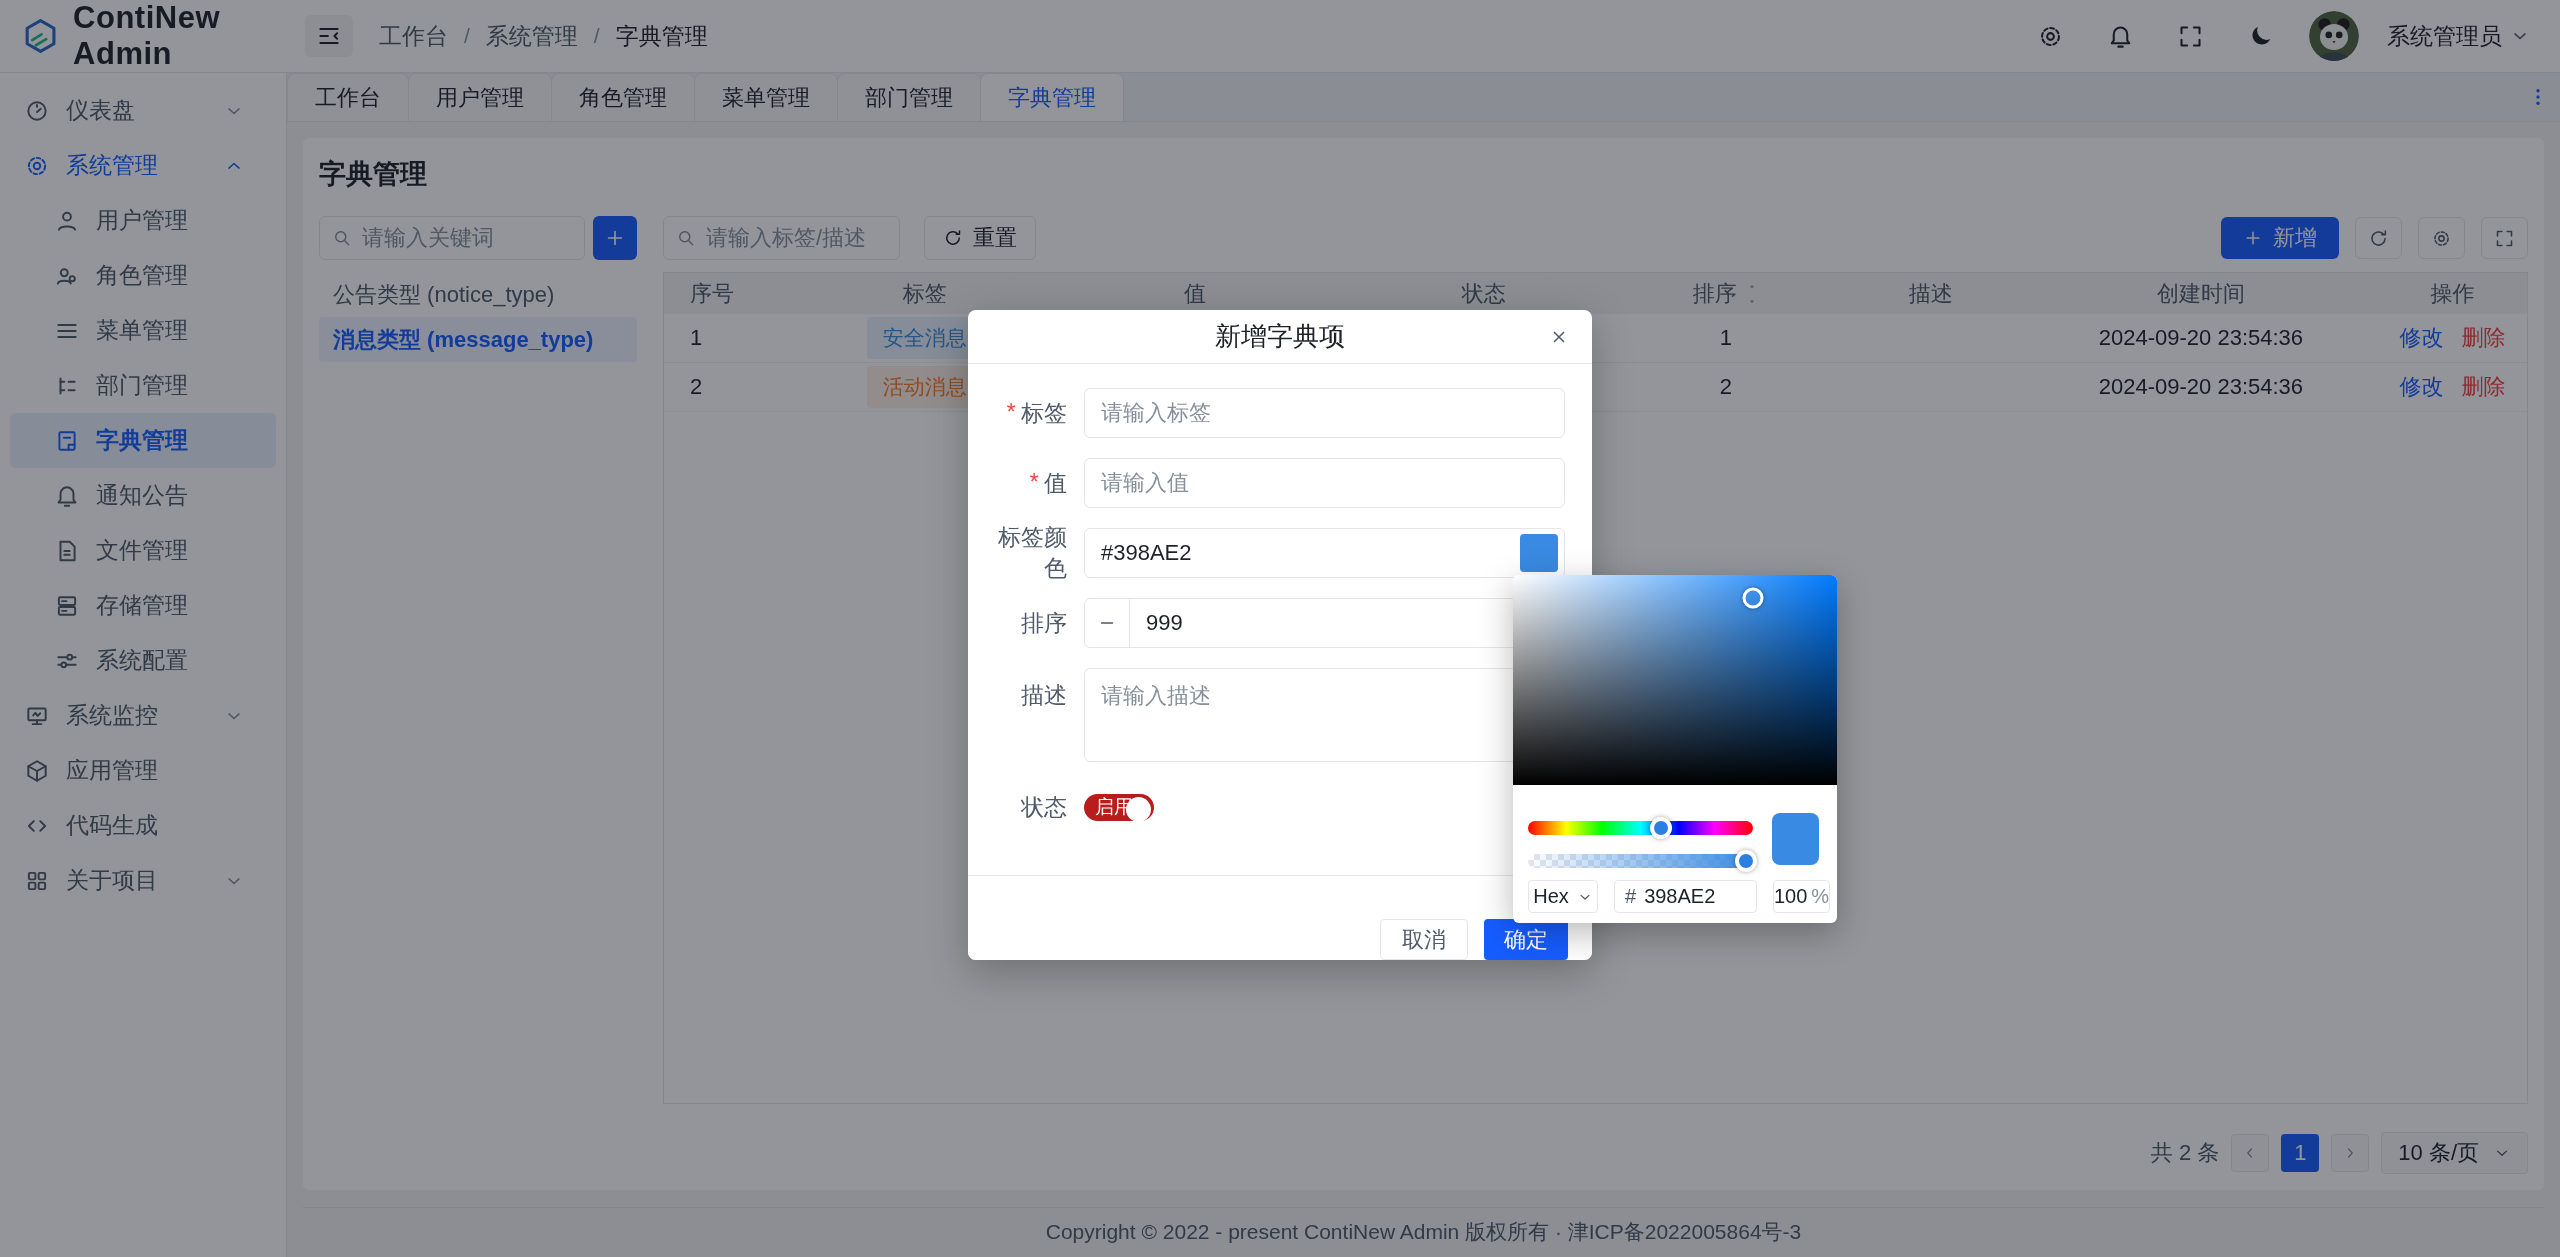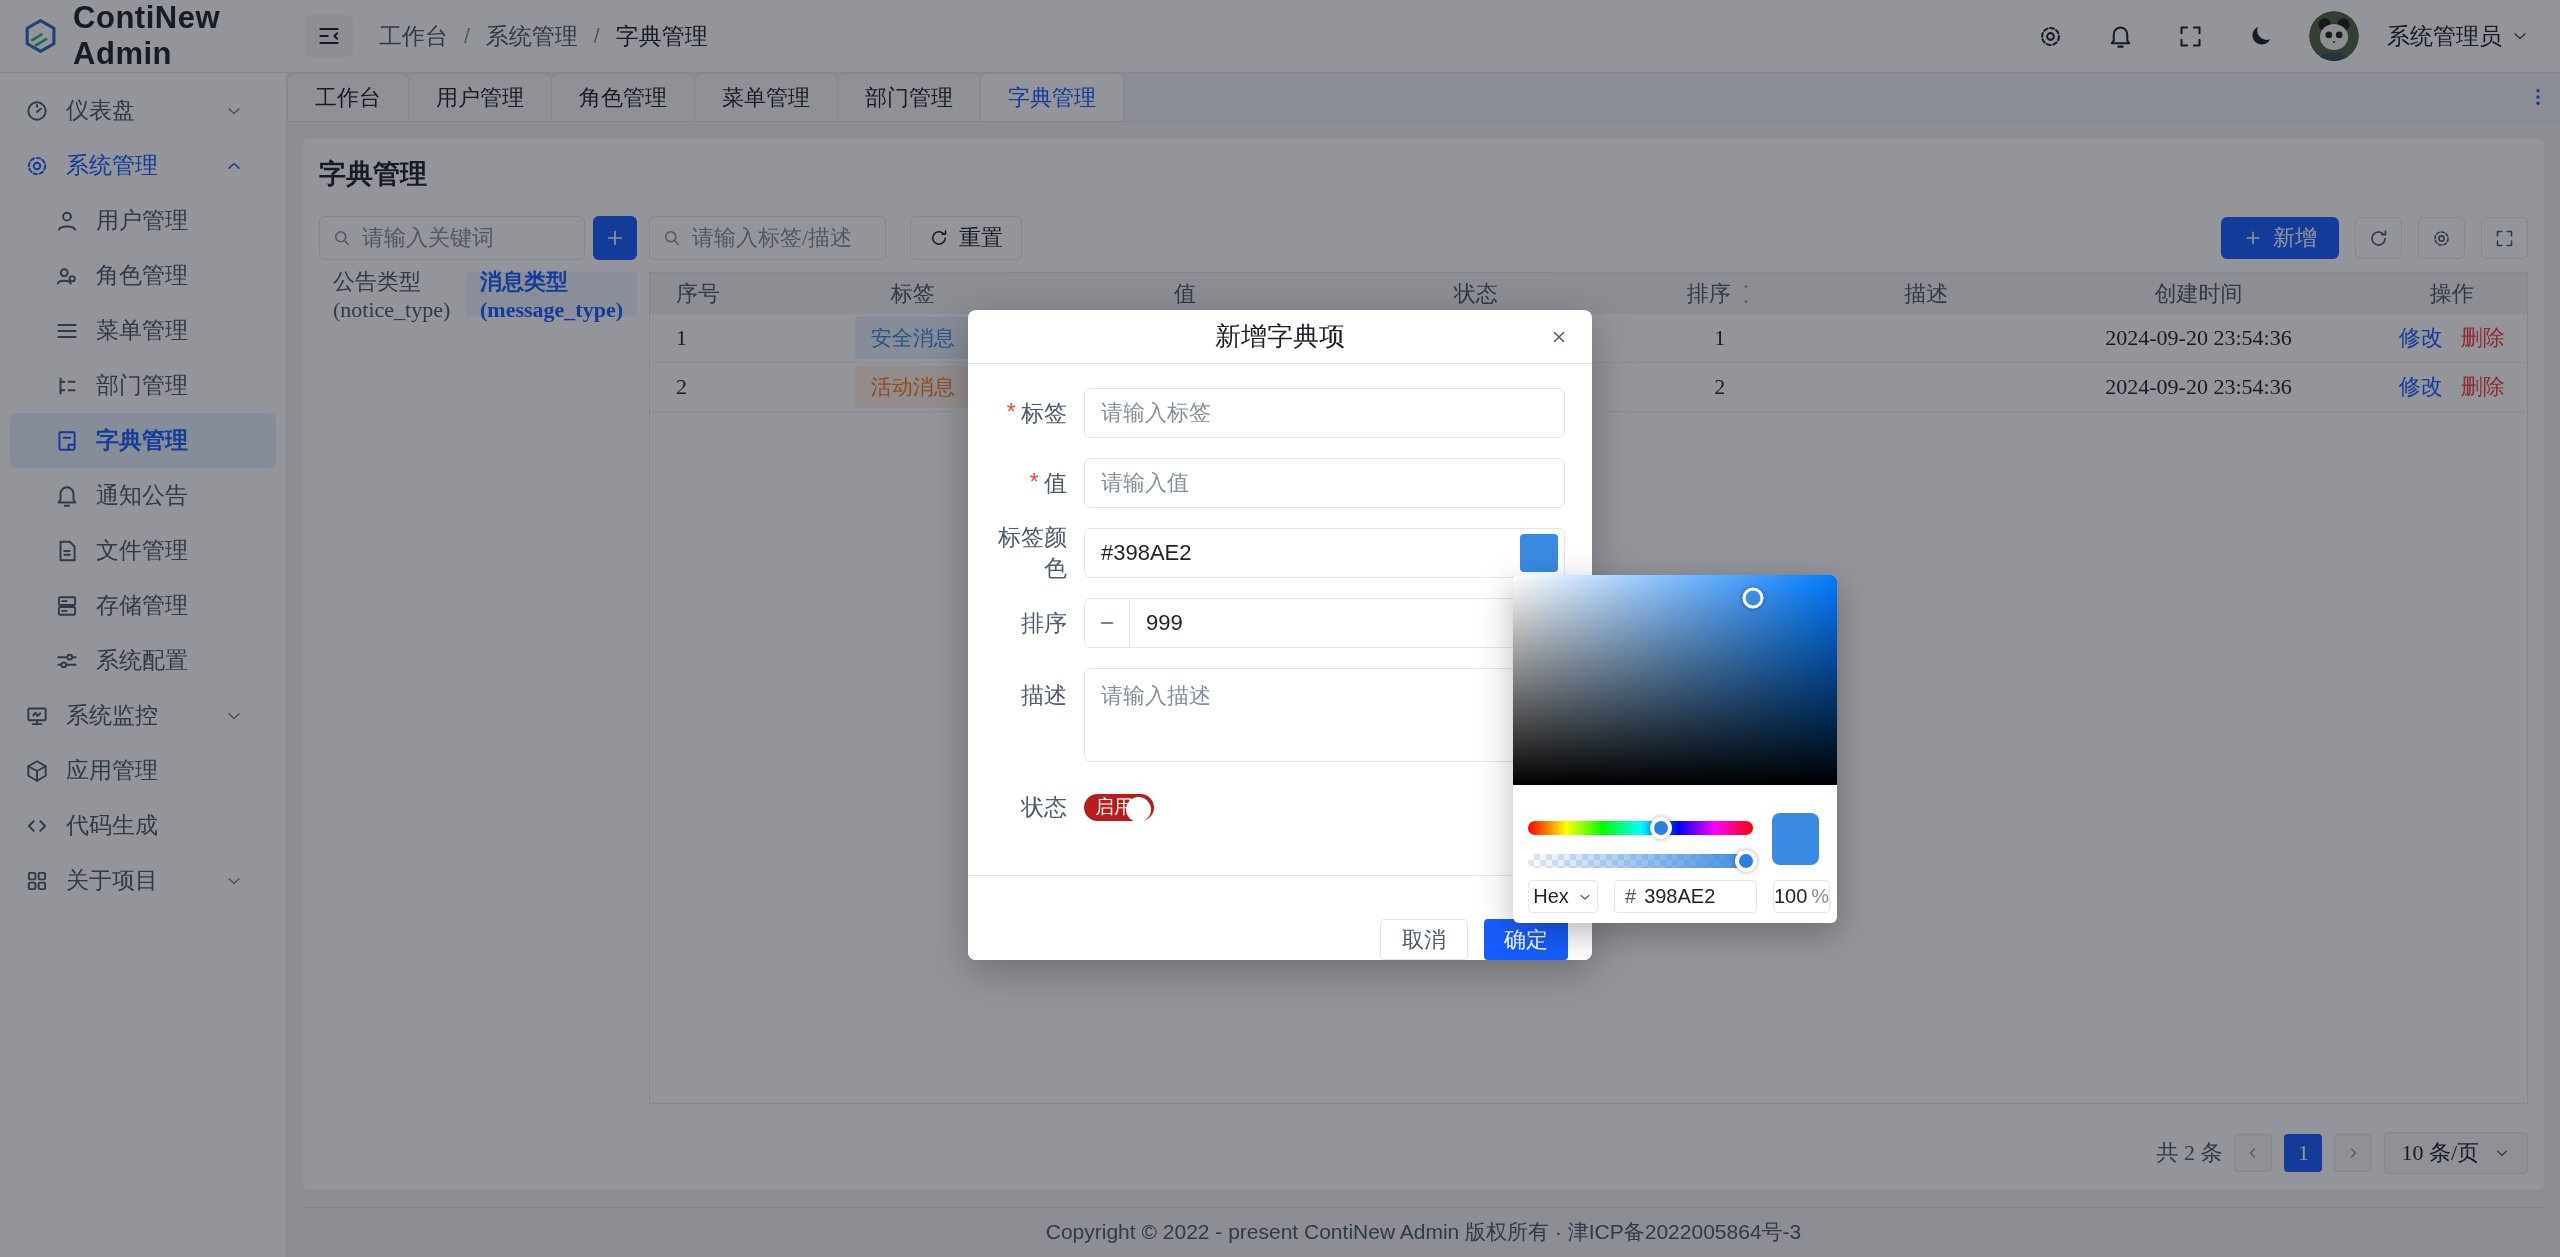--- a/index.html
+++ b/index.html
@@ -47,33 +47,33 @@
   .tab { padding:0 27px; display:flex; align-items:center; font-size:22px; color:#1d2129;
     background:#f7f8fa; border:1px solid #e5e6eb; border-bottom:none; border-radius:8px 8px 0 0; margin-right:-1px; }
   .tab.active { background:#fff; color:#165DFF; }
   .tab-more { margin-left:auto; width:44px; display:flex; align-items:center; justify-content:center; color:#165DFF; }
   .tab-more .ic { width:20px; height:20px; }
 
   .content { padding:16px; }
   .card { background:#fff; border-radius:6px; min-height:1052px; padding:16px 16px 0 16px; }
   .page-title { font-size:27px; font-weight:700; color:#1d2129; height:40px; line-height:40px; margin-bottom:22px; }
 
-  .panels { display:flex; gap:12px;font-family:Liberation Serif, serif; }
+  .panels { display:flex; gap:26px; }
   .panel-left { width:318px; flex:0 0 auto; }
   .search-row { display:flex; gap:8px; }
   .input-box { height:44px; border:1px solid #e5e6eb; border-radius:6px; background:#fff;
     display:flex; align-items:center; padding:0 12px; gap:10px; flex:1; }
   .input-box .ic { width:20px; height:20px; color:#86909c; flex:0 0 auto; }
   .input-box input { border:none; outline:none; width:100%; font-size:22px; color:#1d2129;
     font-family:inherit; background:transparent; }
   .input-box input::placeholder { color:#86909c; }
   .sq-btn { width:44px; height:44px; background:#165DFF; border:none; border-radius:6px; color:#fff;
     display:flex; align-items:center; justify-content:center; flex:0 0 auto; }
   .sq-btn .ic { width:22px; height:22px; }
-  .dict-list { margin-top:12px; display:flex; gap:0; }
+  .dict-list { margin-top:12px; display:flex; flex-direction:column; gap:0; }
   .dict-item { height:45px; display:flex; align-items:center; padding:0 14px; font-size:22px;
     color:#4e5969; border-radius:4px; }
   .dict-item.selected { background:rgba(22,93,255,0.08); color:#165DFF; font-weight:700; }
 
   .panel-right { flex:1; min-width:0; }
   .toolbar { display:flex; align-items:center; }
   .toolbar .input-box { flex:0 0 237px; }
   .btn { height:44px; border:1px solid #e5e6eb; background:#fff; border-radius:6px; display:inline-flex;
     align-items:center; gap:10px; padding:0 18px; font-size:22px; color:#1d2129; font-family:inherit; }
   .btn .ic { width:20px; height:20px; color:#1d2129; }

